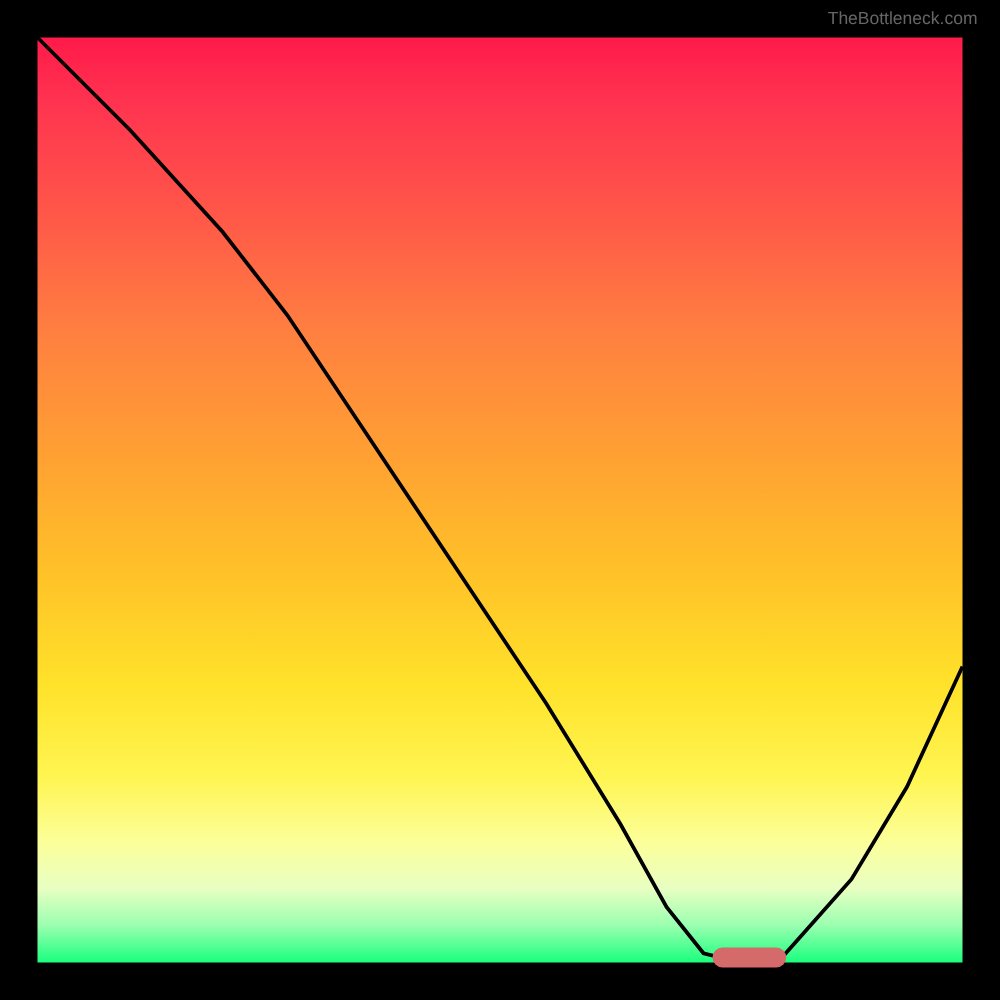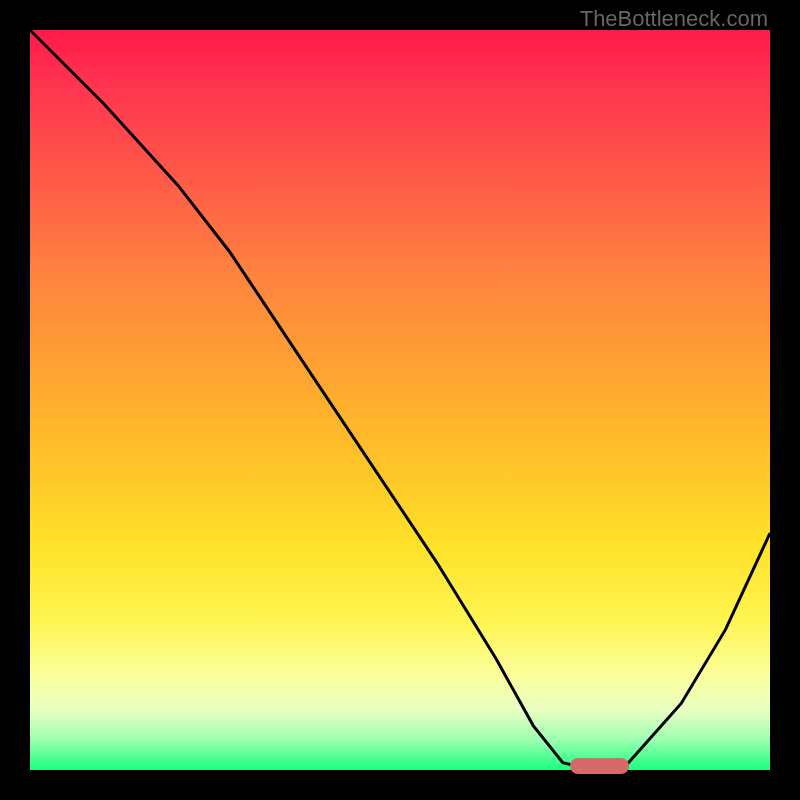--- a/index.html
+++ b/index.html
@@ -7,23 +7,23 @@
     padding: 0;
     width: 800px;
     height: 800px;
     background: #000;
     position: relative;
     font-family: Arial, sans-serif;
   }
   .watermark {
     position: absolute;
     top: 6px;
-    right: 32px;
+    right: 18px;
     color: #666;
-    font-size: 22px;
+    font-size: 14px;
     font-weight: 500;
     z-index: 10;
   }
   .plot-area {
     position: absolute;
     left: 30px;
     top: 30px;
     width: 740px;
     height: 740px;
     background: linear-gradient(to bottom,

